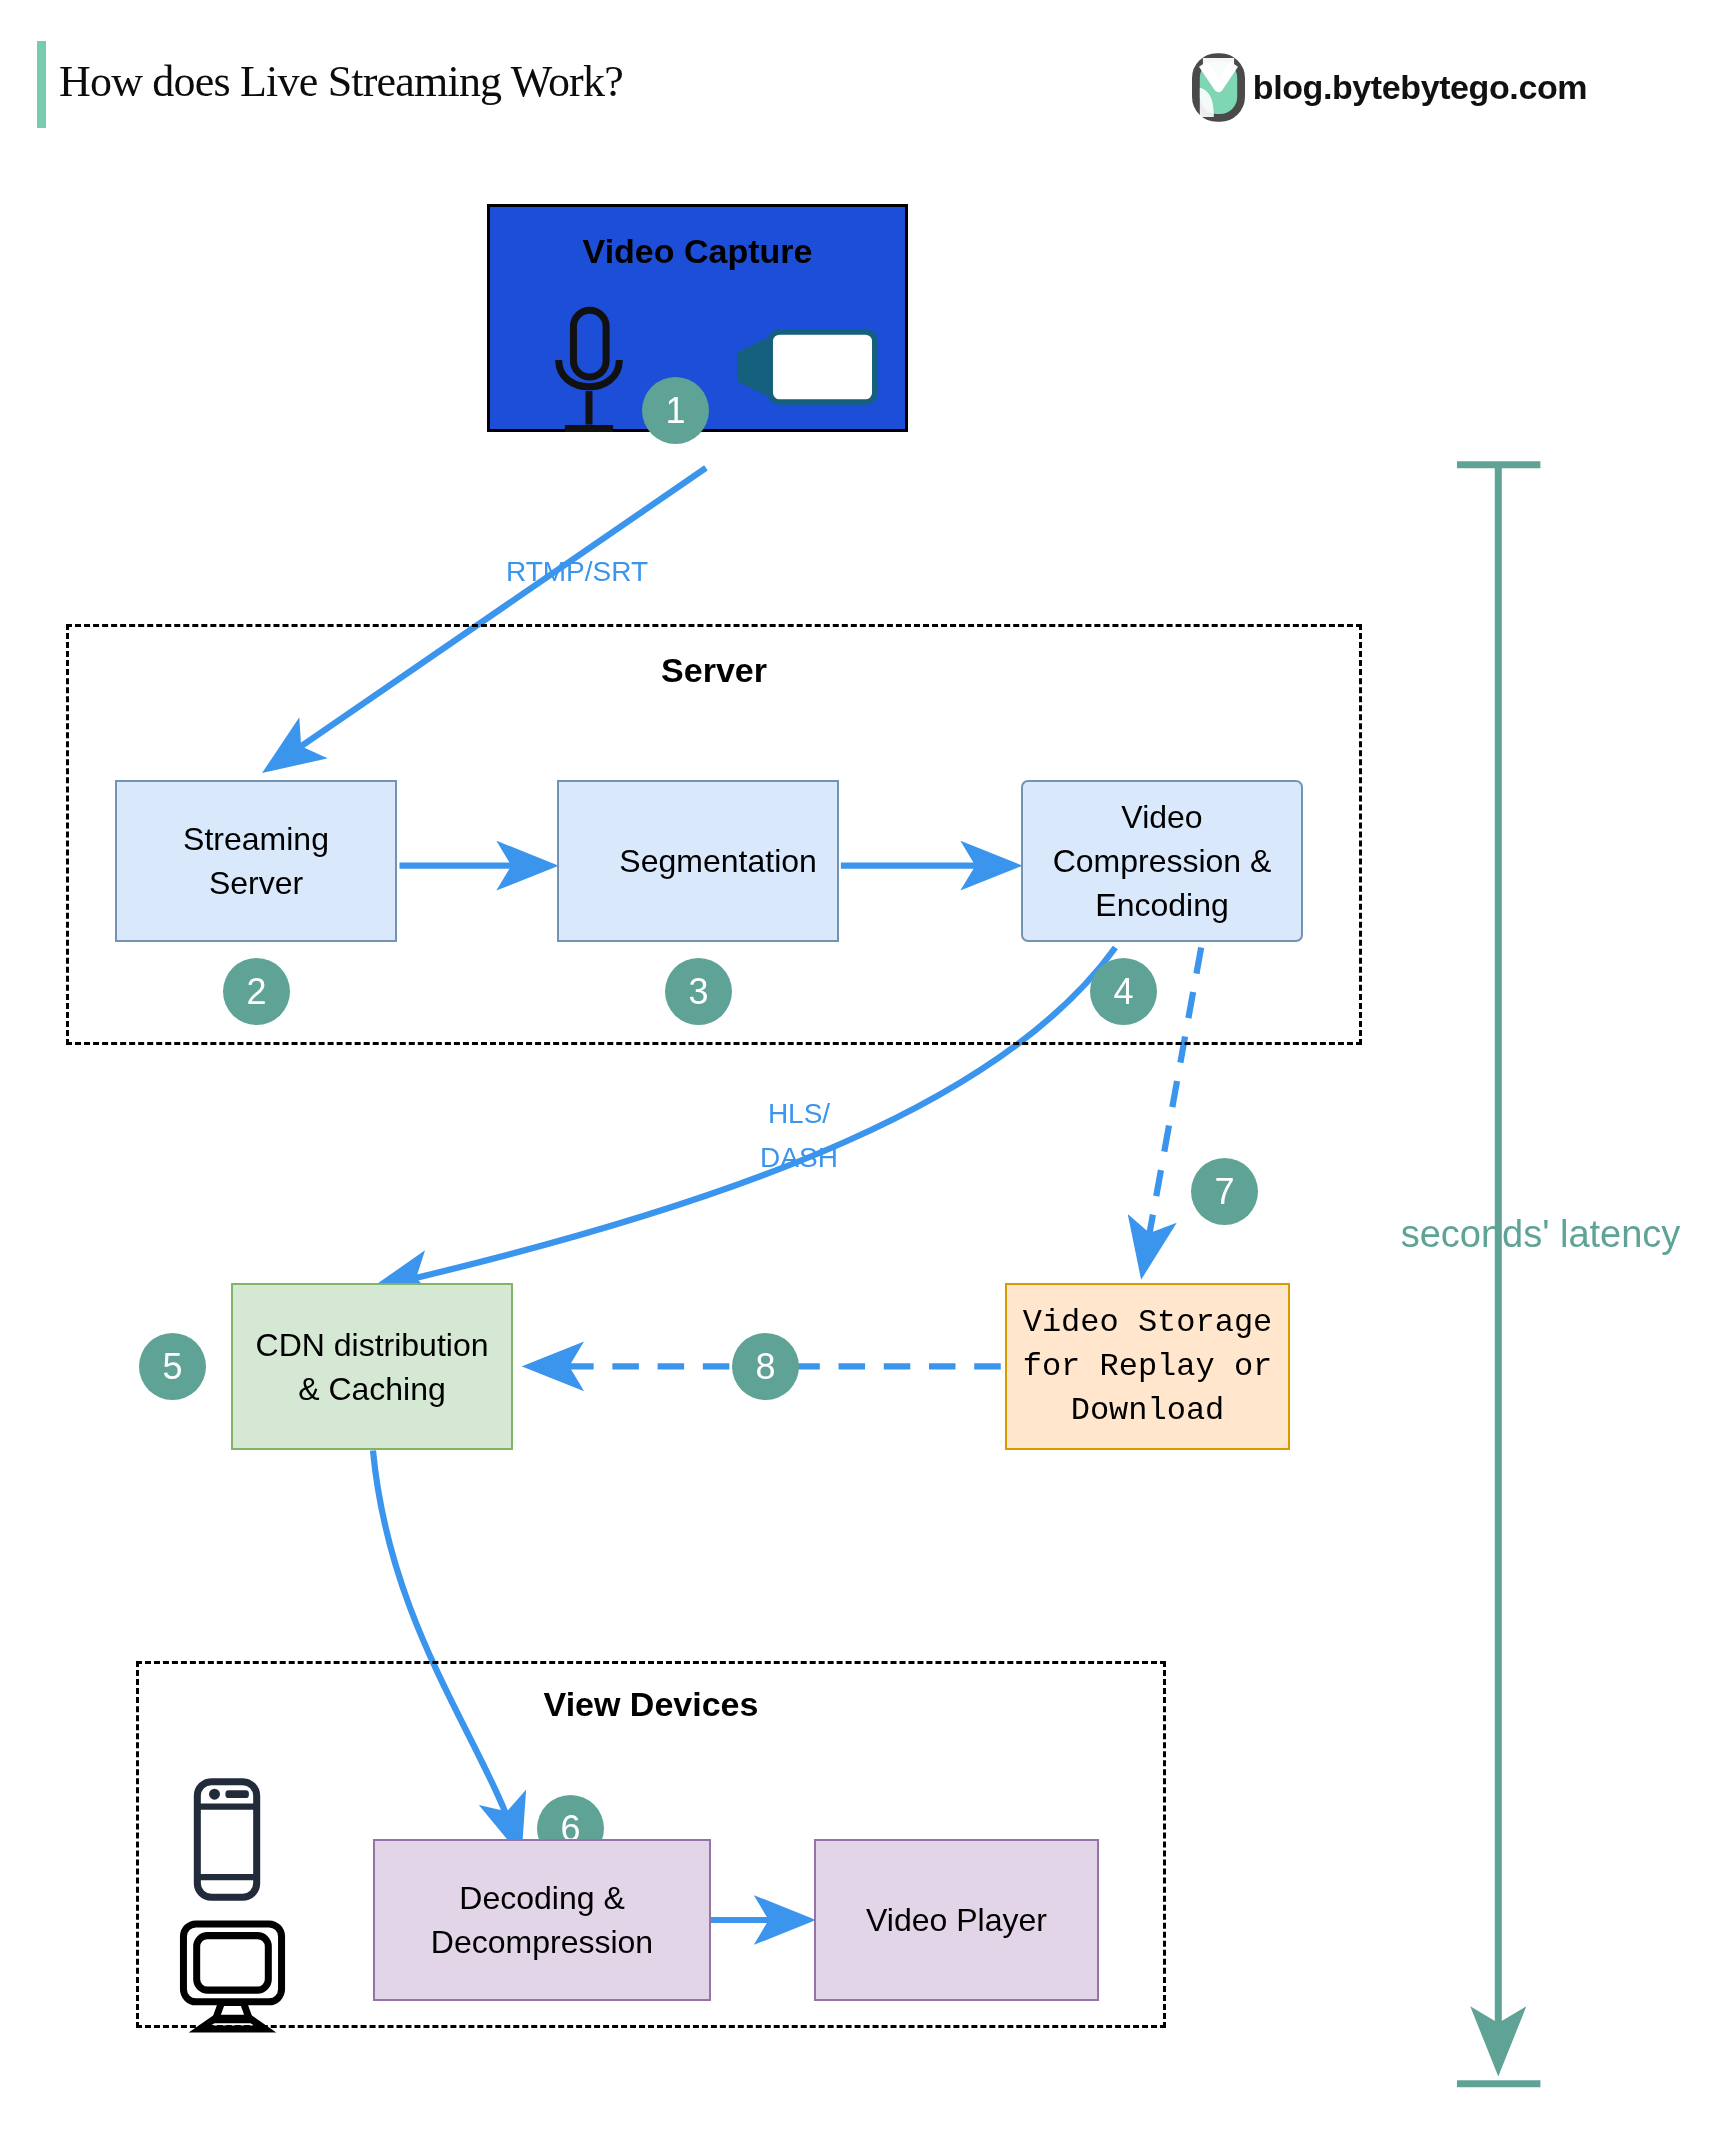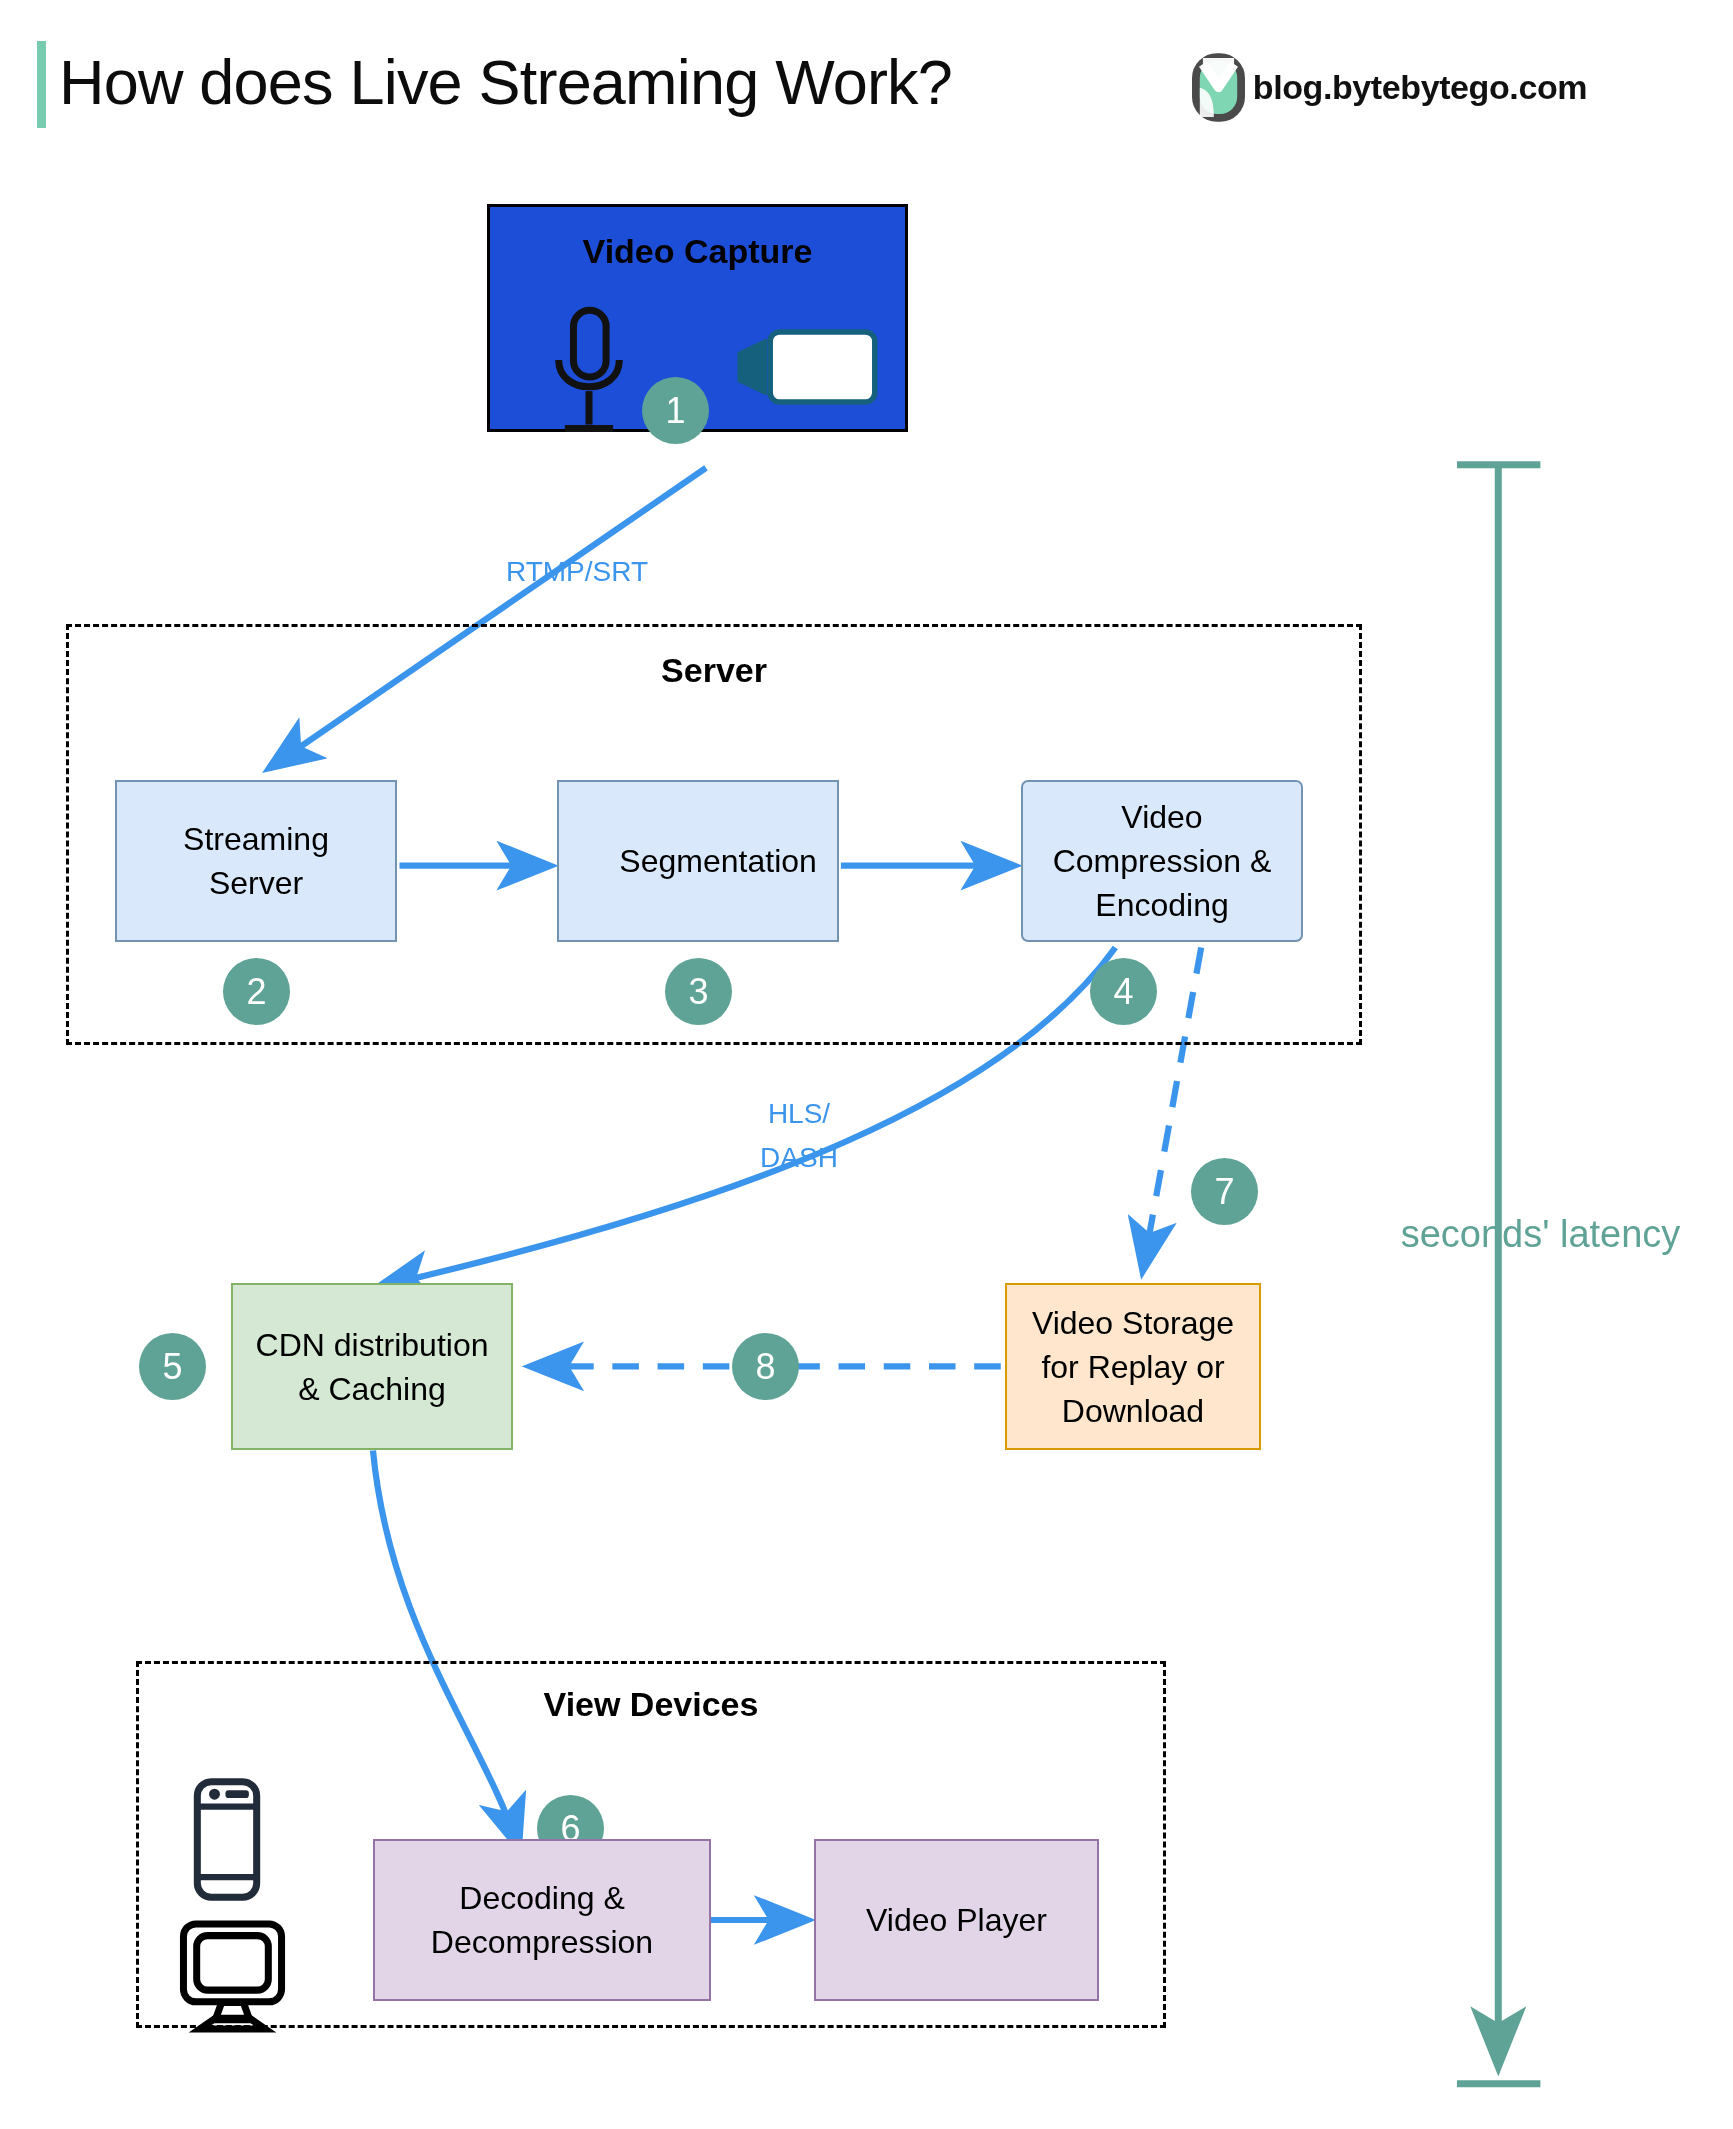--- a/index.html
+++ b/index.html
@@ -33,25 +33,26 @@
     left: 37px;
     top: 41px;
     width: 9.4px;
     height: 87px;
     background: #79CBB0;
   }
   #page-title {
     position: absolute;
     left: 59px;
     top: 37px;
-    font-size: 63px;
+    font-size: 44px;
     line-height: 90px;
     letter-spacing: -0.8px;
     white-space: nowrap;
     color: #0c0c0c;
+    font-family: Liberation Serif, serif;
   }
   #brand {
     position: absolute;
     left: 1192px;
     top: 53px;
     display: flex;
     align-items: center;
     gap: 7.8px;
   }
   #brand-mark { display:block; }
@@ -240,21 +241,21 @@
 DASH</div>
 
   <div class="badge" style="left:1191px; top:1158px;">7</div>
 
   <div class="badge" style="left:139px; top:1333px;">5</div>
   <div class="node green" style="left:231px; top:1283px; width:282px; height:167px;">CDN distribution
 &amp; Caching</div>
 
   <div class="badge" style="left:732px; top:1333px;">8</div>
 
-  <div class="node orange" style="left:1005px; top:1283px; width:256px; height:167px;">Video Storage
+  <div class="node orange" style="left:1005px; top:1283px; width:285px; height:167px;font-family:Liberation Mono, monospace;">Video Storage
 for Replay or
 Download</div>
 
   <div id="latency-label">seconds' latency</div>
 
   <div class="group-dashed" style="left:136px; top:1661px; width:1030px; height:367px;"></div>
   <div class="group-title" style="left:136px; top:1685px; width:1030px;">View Devices</div>
 
   <svg class="icon-abs" style="left:191px; top:1777px;" width="72" height="125" viewBox="0 0 92 160">
     <rect x="8" y="6" width="76" height="148" rx="18" ry="18" fill="#ffffff" stroke="#222B3A" stroke-width="9"></rect>

